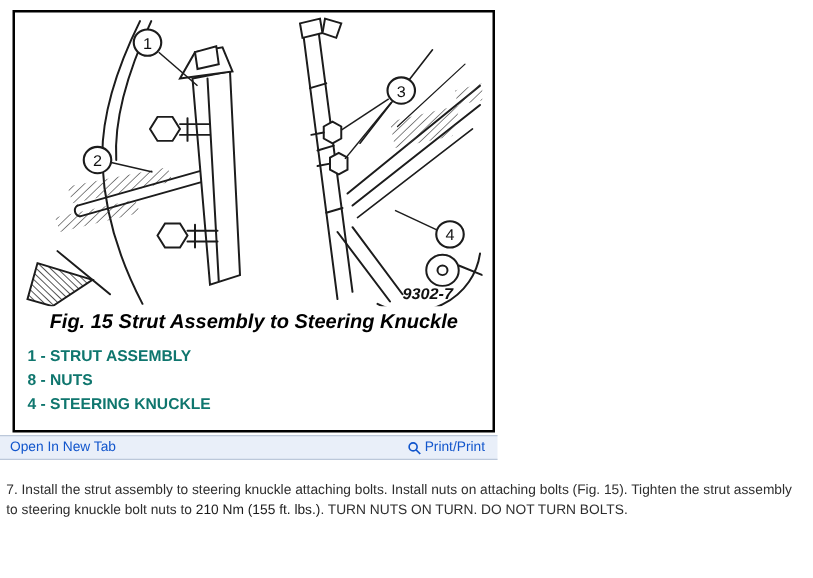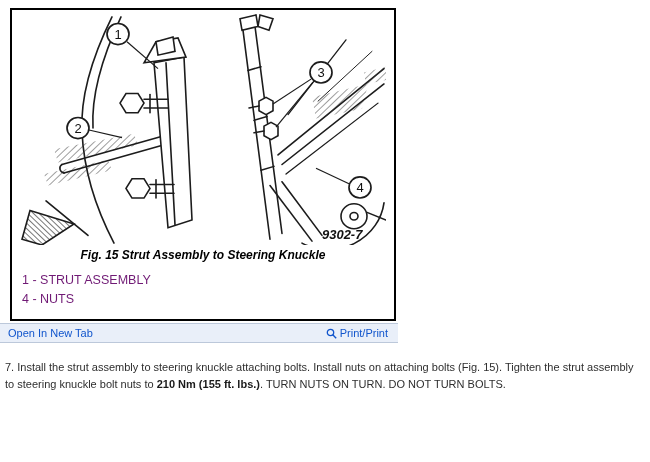--- a/index.html
+++ b/index.html
@@ -13,41 +13,41 @@
     margin: 8px 0 0 10px;
     width: 374px;
     border: 2px solid #000;
     padding: 3px 4px 8px 4px;
     background: #fff;
   }
   svg.diagram { display: block; width: 370px; height: 232px; }
   svg text { font-family: "Liberation Sans", sans-serif; }
   .caption {
     text-align: center; font-weight: bold; font-style: italic;
-    font-size: 12px; color: #000; margin: 3px 0 9px 0; line-height: 1.3;
+    font-size: 16px; color: #000; margin: 3px 0 9px 0; line-height: 1.3;
   }
-  .legend { font-size: 12.5px; color: #701a75; padding-left: 6px; }
+  .legend { font-size: 12.5px; color: #0f766e; padding-left: 6px; font-weight: bold; }
   .legend-item { margin: 4px 0; line-height: 1.22; }
   .viewer-bar {
     margin-top: 2px;
     background: #e9eff9;
     border-top: 1px solid #bcc8da;
     border-bottom: 1px solid #bcc8da;
     display: flex; justify-content: space-between; align-items: center;
     height: 18px; padding: 0 10px 0 8px;
   }
   .bar-link {
     color: #1155cc; font-size: 11px; text-decoration: none;
-    display: inline-flex; align-items: center; gap: 3px; cursor: pointer;
+    display: inline-flex; align-items: flex-end; gap: 3px; cursor: pointer;
   }
   .instruction {
     margin: 16px 6px 0 5px;
     font-size: 11px; color: #2e2e2e; line-height: 1.5;
   }
-  .instruction b { font-weight: bold; color: #1a1a1a; }
+  .instruction b { font-weight: normal; color: #1a1a1a; }
 </style>
 </head>
 <body>
 
 <div>
 
   <div class="viewer">
 
     <div class="figure-box">
 
@@ -148,21 +148,22 @@
 
         <text x="306" y="236" font-size="13" font-style="italic" font-weight="bold" fill="#111">9302-7</text>
       </svg>
 
       <div class="caption">
         <div>Fig. 15 Strut Assembly to Steering Knuckle</div>
       </div>
 
       <div class="legend">
         <div class="legend-item">1 - STRUT ASSEMBLY</div>
-        <div class="legend-item">4 - NUTS</div>
+        <div class="legend-item">8 - NUTS</div>
+        <div class="legend-item">4 - STEERING KNUCKLE</div>
       </div>
 
     </div>
 
     <div class="viewer-bar">
       <a class="bar-link">
         <span>Open In New Tab</span>
       </a>
       <a class="bar-link">
         <svg width="11" height="11" viewBox="0 0 11 11" xmlns="http://www.w3.org/2000/svg">

